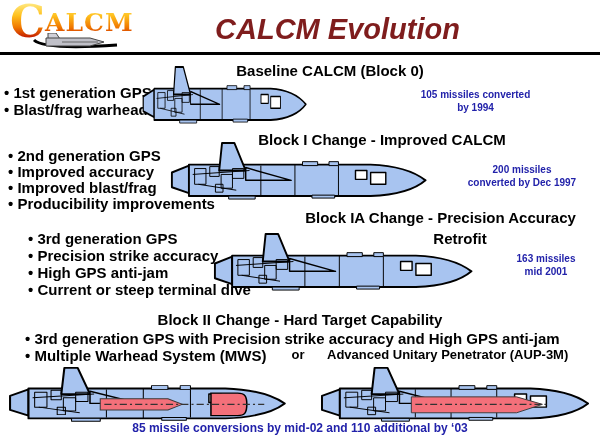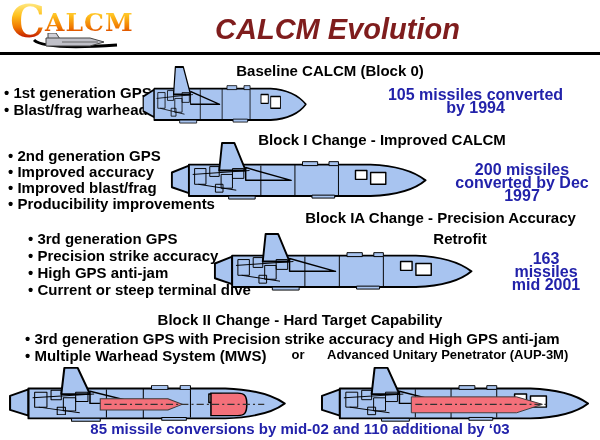--- a/index.html
+++ b/index.html
@@ -16,21 +16,21 @@
   .logo-plane{position:absolute;left:28px;top:33px;width:88px;height:18px;}
   .title{position:absolute;left:175px;top:13px;width:325px;margin:0;text-align:center;
          font-size:29px;font-weight:bold;font-style:italic;color:#7f1d1d;white-space:nowrap;}
   .hrule{position:absolute;left:0;top:52px;width:600px;height:3px;background:#000;}
   
   .sec-heading{position:absolute;margin:0;font-size:15px;font-weight:bold;color:#000;
                text-align:center;white-space:nowrap;}
   .bullet{position:absolute;font-size:15px;font-weight:bold;color:#000;white-space:nowrap;}
   .bullet::before{content:"• ";}
   .plain{position:absolute;font-size:13px;font-weight:bold;color:#000;white-space:nowrap;}
-  .note{position:absolute;font-size:16px;font-weight:bold;color:#2222aa;
+  .note{position:absolute;font-size:10px;font-weight:bold;color:#2222aa;
         text-align:center;line-height:13px;}
   .missile{position:absolute;}
 </style>
 </head>
 <body>
 
 <div class="slide">
 
   <svg width="0" height="0" style="position:absolute" aria-hidden="true">
     <defs>
@@ -130,15 +130,15 @@
     <path d="M198,29 h26 c7,0 9,3 9,12 c0,9 -2,12 -9,12 h-26 z" fill="#f4707a" stroke="#000" stroke-width="1.5"></path>
     <line x1="94" y1="41" x2="250" y2="41" stroke="#333" stroke-width="1.5" stroke-dasharray="7 3 2 3"></line>
   </svg>
 
   <svg class="missile" style="left:320px;top:366px;width:278px;height:58px;" viewBox="0 0 280 62" preserveAspectRatio="none">
     <use href="#missile-art"></use>
     <polygon points="92,33 198,33 224,41 198,50 92,50" fill="#f4707a" stroke="#3a3a3a" stroke-width="1"></polygon>
     <line x1="96" y1="41" x2="230" y2="41" stroke="#333" stroke-width="1.5" stroke-dasharray="7 3 2 3"></line>
   </svg>
 
-  <div class="note" style="left:0px;top:422px;width:600px;font-size:15px;">85 missile conversions by mid-02 and 110 additional by ‘03</div>
+  <div class="note" style="left:0px;top:422px;width:600px;font-size:12px;">85 missile conversions by mid-02 and 110 additional by ‘03</div>
 
 </div>
 
 </body></html>

